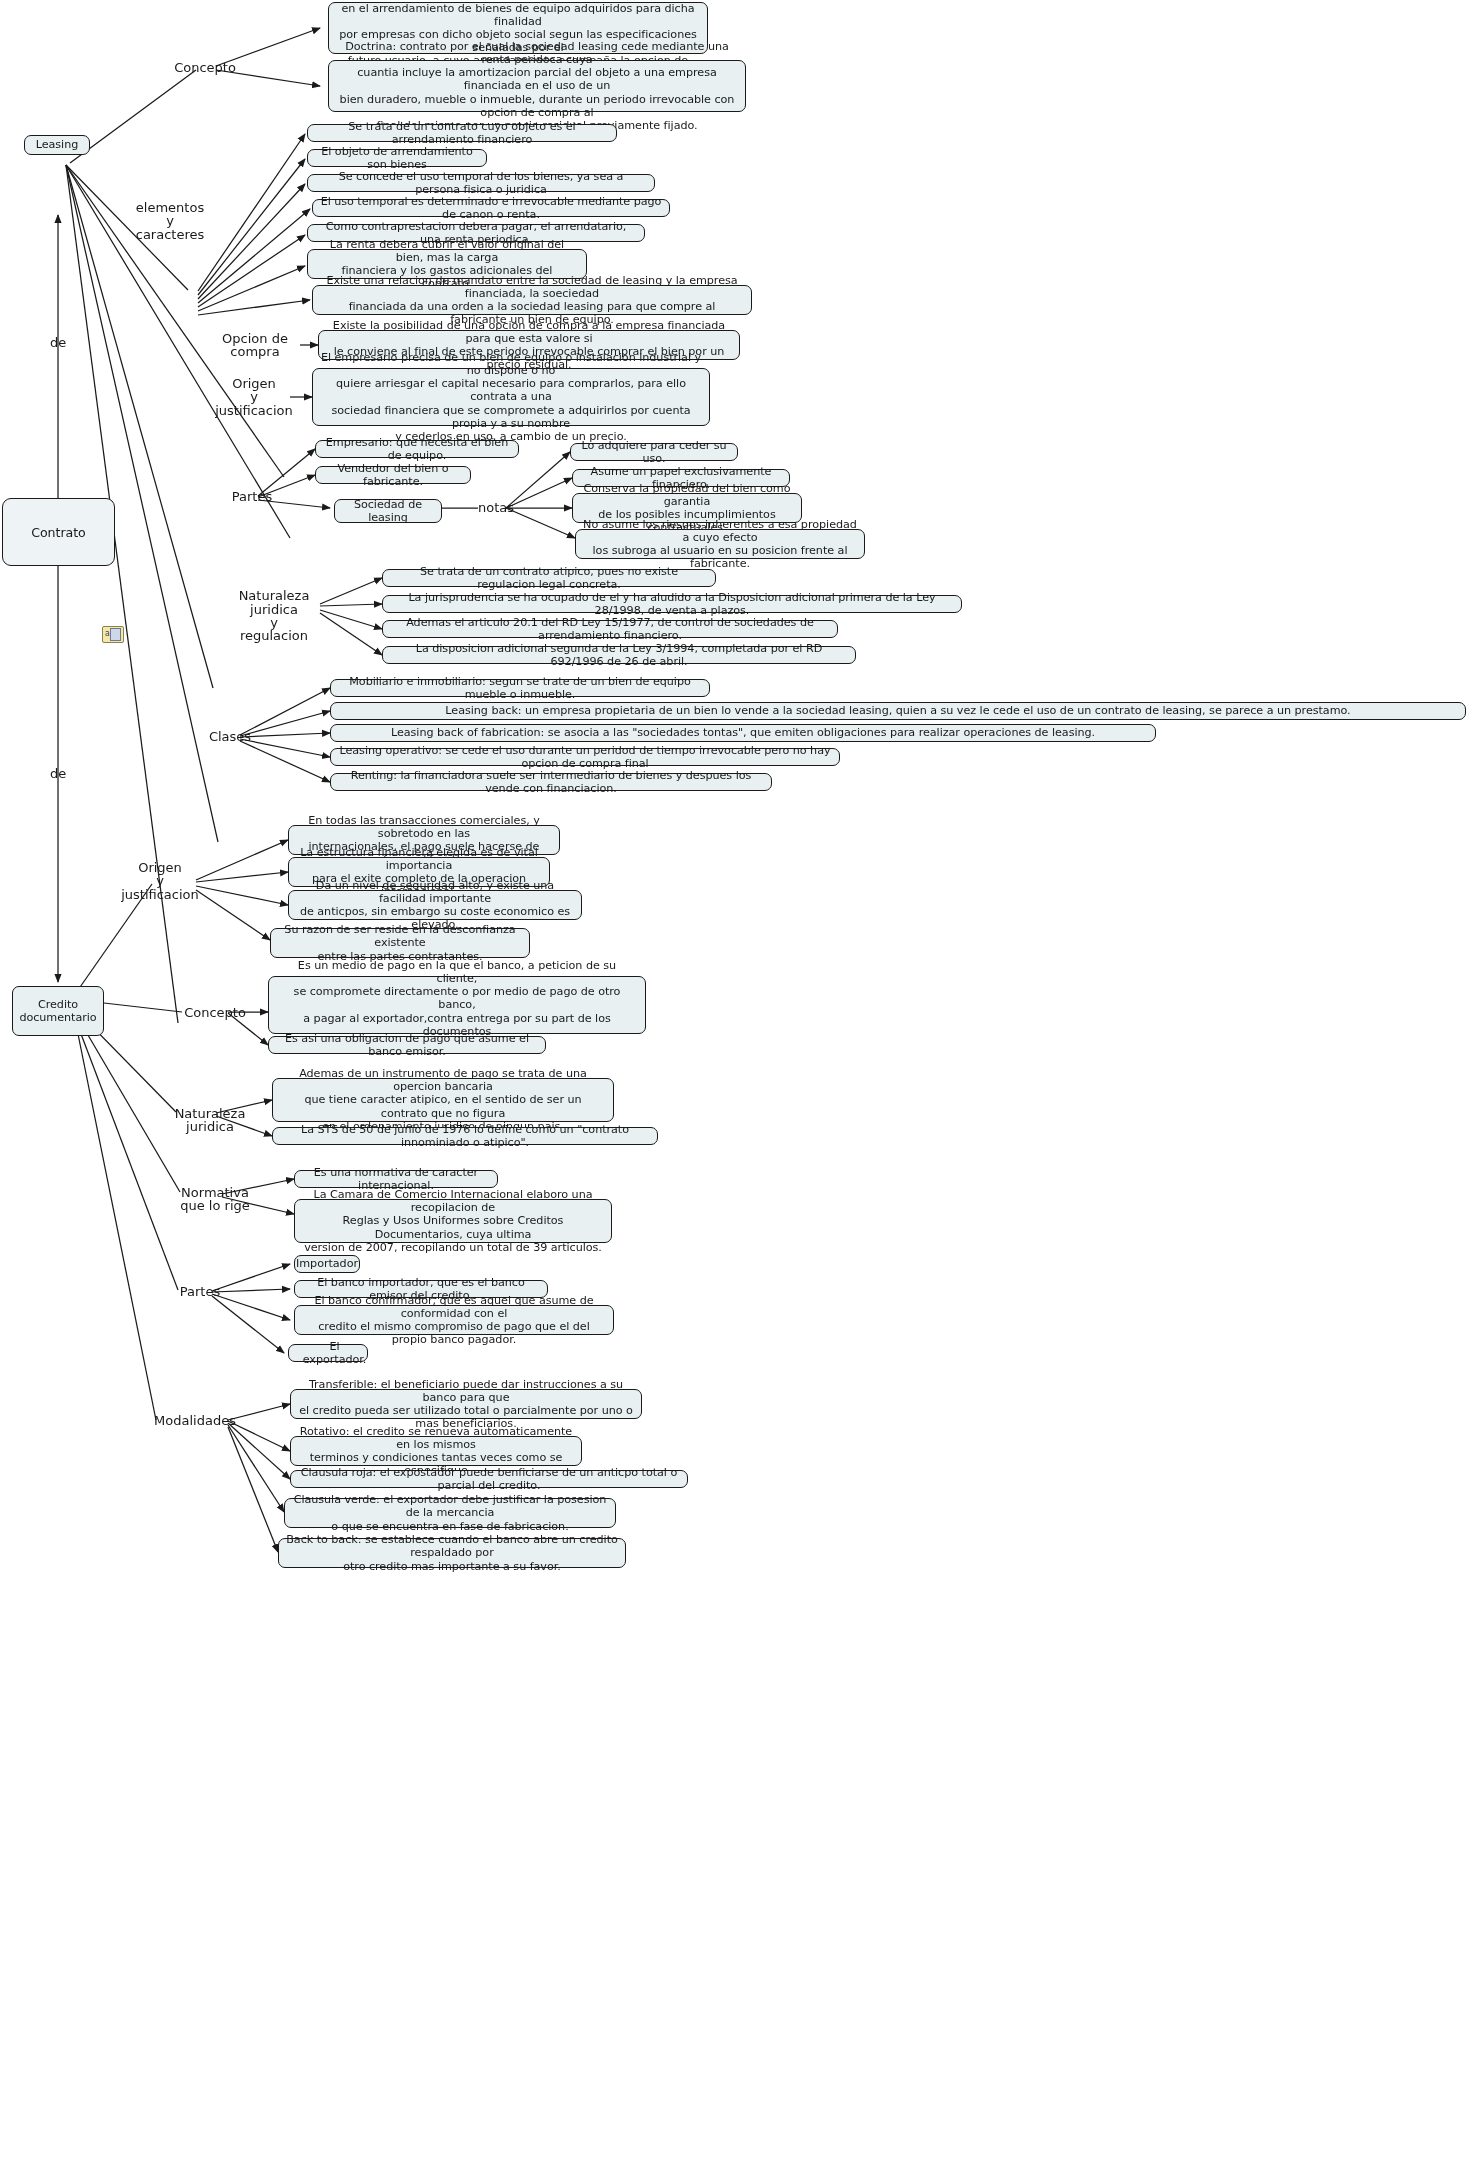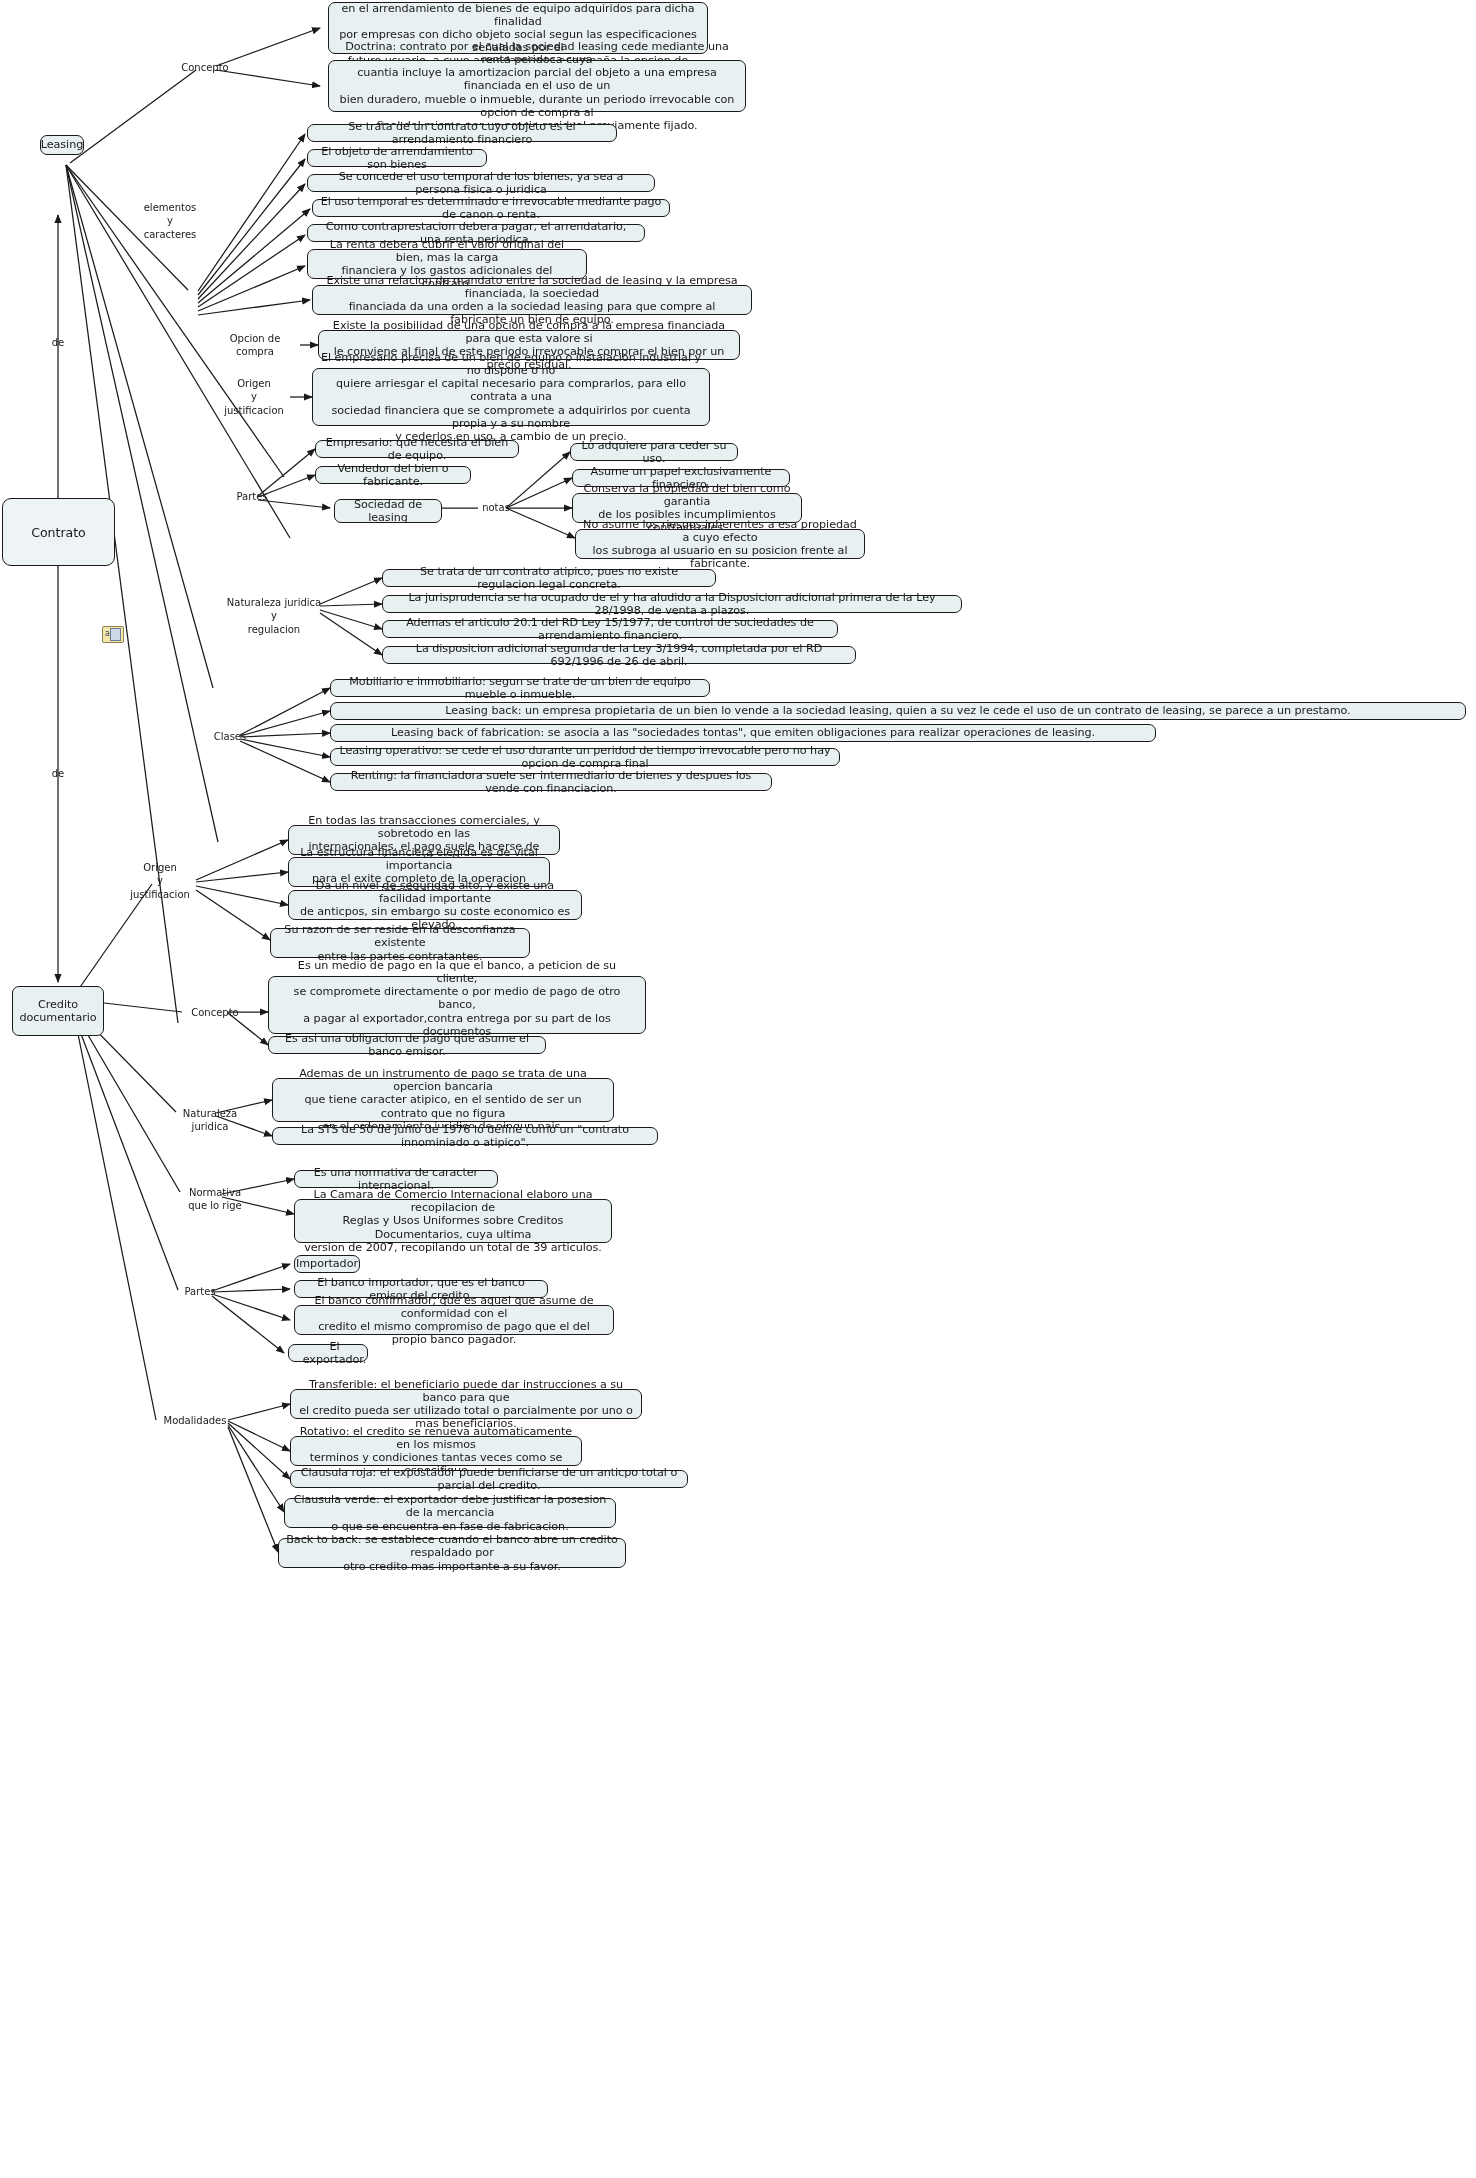--- a/index.html
+++ b/index.html
@@ -28,21 +28,21 @@
   }
   .node.root{
     background:#eef4f5;
     border-radius:9px;
     font-size:12.6px;
     line-height:15px;
   }
   
   .label{
     position:absolute;
-    font-size:10px;
+    font-size:13px;
     line-height:13.4px;
     text-align:center;
     white-space:pre-line;
     color:#1a1a1a;
     display:flex;align-items:center;justify-content:center;
   }
   .tinyicon{
     position:absolute;
     width:20px;height:15px;
     background:#f4e7a8;
@@ -154,21 +154,21 @@
   <div class="node root" style="left:2px;top:498px;width:113px;height:68px;">Contrato</div>
 
   <div class="label" style="left:42px;top:336px;width:32px;height:14px;">de</div>
   <div class="label" style="left:42px;top:767px;width:32px;height:14px;">de</div>
 
   <div class="tinyicon" style="left:102px;top:626px;">
     <span class="a">a</span>
       <span class="b"></span>
   </div>
 
-  <div class="node" style="left:40px;top:135px;width:44px;height:20px;">Leasing</div>
+  <div class="node" style="left:24px;top:135px;width:66px;height:20px;">Leasing</div>
 
   <div class="label" style="left:168px;top:60px;width:74px;height:16px;">Concepto</div>
   <div class="node" style="left:328px;top:2px;width:380px;height:52px;">Legal: aquellas operaciones que cualquiera que sea su denominacion consisten
 en el arrendamiento de bienes de equipo adquiridos para dicha finalidad
 por empresas con dicho objeto social segun las especificaciones señaladas por el
 futuro usuario, a cuyo arrendamiento acompaña la opcion de compra.</div>
   <div class="node" style="left:328px;top:60px;width:418px;height:52px;">Doctrina: contrato por el cual la sociedad leasing cede mediante una renta peridoca cuya
 cuantia incluye la amortizacion parcial del objeto a una empresa financiada en el uso de un
 bien duradero, mueble o inmueble, durante un periodo irrevocable con opcion de compra al
 final del mismo por un precio residual previamente fijado.</div>

